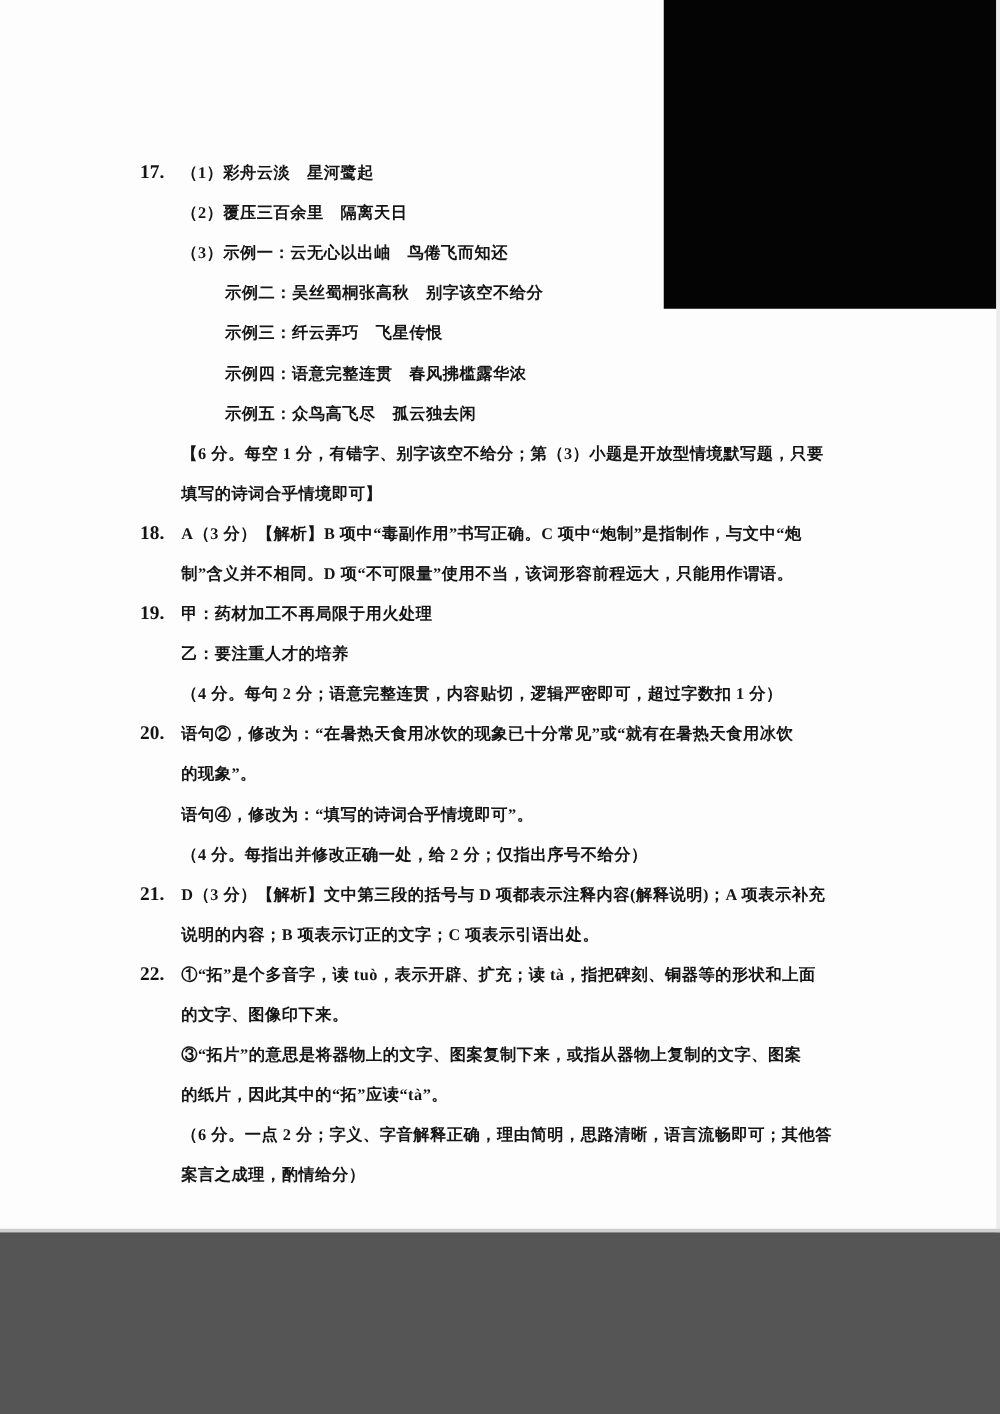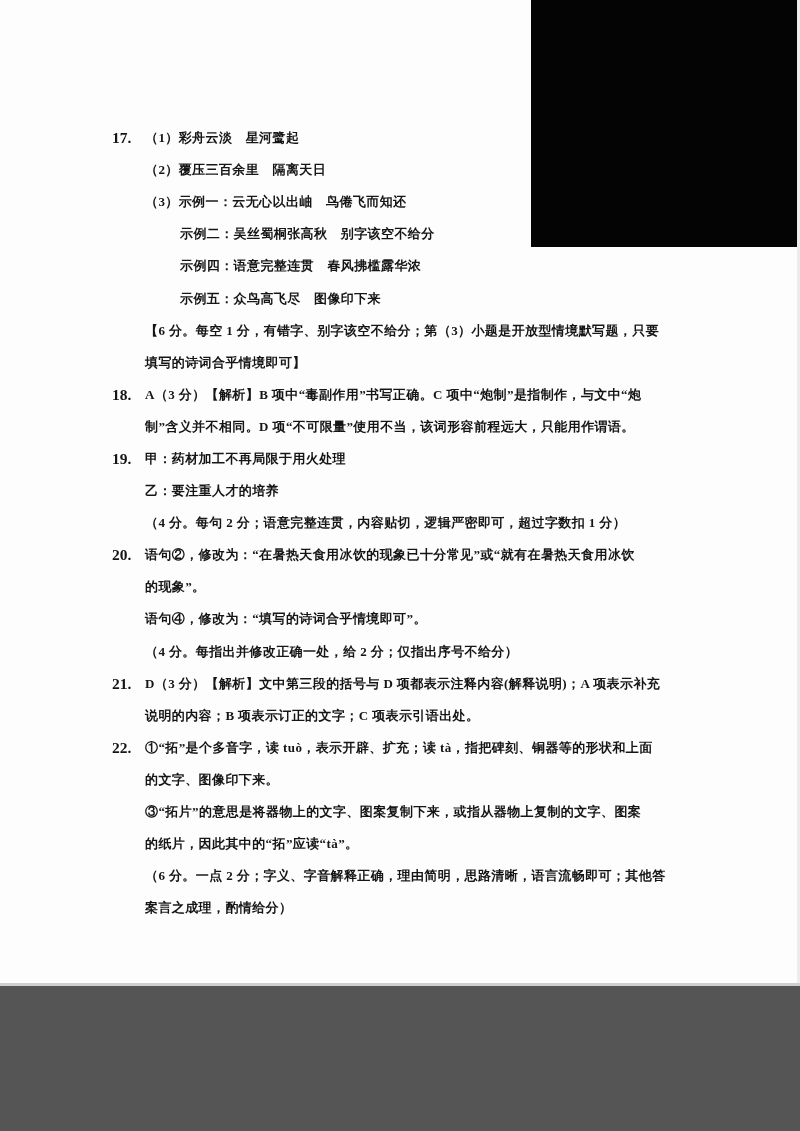--- a/index.html
+++ b/index.html
@@ -83,25 +83,29 @@
     <div class="line">
         <span class="qnum"></span>
         <span class="txt">（3）示例一：云无心以出岫　鸟倦飞而知还</span>
       </div>
     <div class="line ind-e">
         <span class="qnum"></span>
         <span class="txt">示例二：吴丝蜀桐张高秋　别字该空不给分</span>
       </div>
     <div class="line ind-e">
         <span class="qnum"></span>
+        <span class="txt">示例三：纤云弄巧　飞星传恨</span>
+      </div>
+    <div class="line ind-e">
+        <span class="qnum"></span>
         <span class="txt">示例四：语意完整连贯　春风拂槛露华浓</span>
       </div>
     <div class="line ind-e">
         <span class="qnum"></span>
-        <span class="txt">示例五：众鸟高飞尽　图像印下来</span>
+        <span class="txt">示例五：众鸟高飞尽　孤云独去闲</span>
       </div>
     <div class="line">
         <span class="qnum"></span>
         <span class="txt">【6 分。每空 1 分，有错字、别字该空不给分；第（3）小题是开放型情境默写题，只要</span>
       </div>
     <div class="line">
         <span class="qnum"></span>
         <span class="txt">填写的诗词合乎情境即可】</span>
       </div>
     <div class="line">

